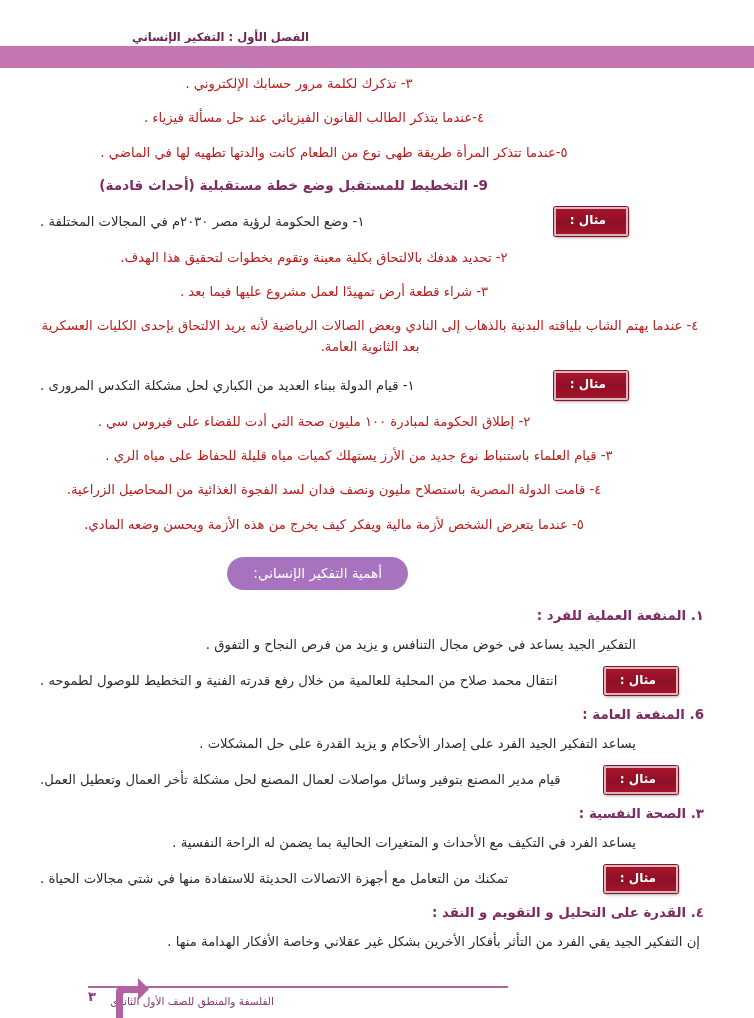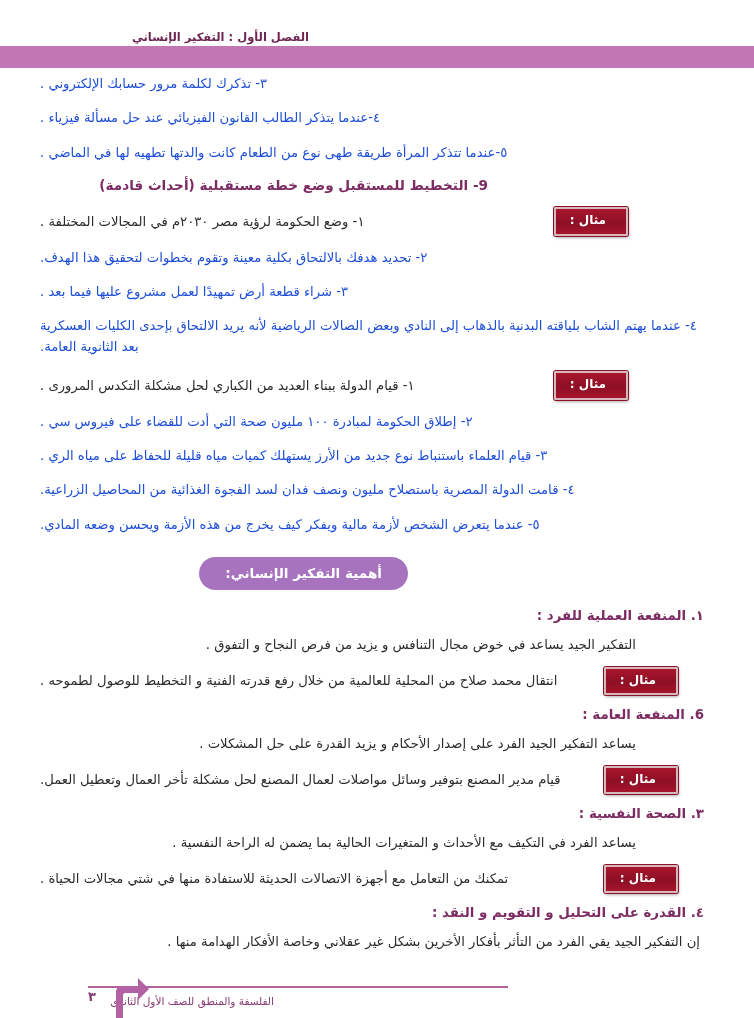--- a/index.html
+++ b/index.html
@@ -41,24 +41,24 @@
   .content {
     position: absolute;
     top: 74px;
     right: 0;
     left: 0;
     padding: 0 46px 0 40px;
   }
 
   .line {
     font-size: 13.2px;
-    color: #1d4ed8;
+    color: #b91c1c;
     line-height: 1.55;
     margin: 0 0 14px 0;
-    text-align: left;
+    text-align: center;
   }
   .line.indent-1 { padding-right: 150px; }
   .line.indent-2 { padding-right: 120px; }
   .line.indent-3 { padding-right: 80px; }
   .line.indent-4 { padding-right: 30px; }
   .line.indent-5 { padding-right: 8px; }
 
   .section-head {
     font-size: 13.6px;
     font-weight: bold;
@@ -104,21 +104,21 @@
   .pill-wrap {
     display: flex;
     justify-content: flex-start;
     padding-right: 300px;
     margin: 22px 0 18px 0;
   }
   .pill-heading {
     background: #a873be;
     color: #ffffff;
     font-size: 13.6px;
-    font-weight: bold;
+    font-weight: normal;
     border-radius: 22px;
     padding: 8px 26px 9px 26px;
     white-space: nowrap;
     letter-spacing: 0.2px;
   }
 
   
   .benefit-title {
     font-size: 13.4px;
     font-weight: bold;

